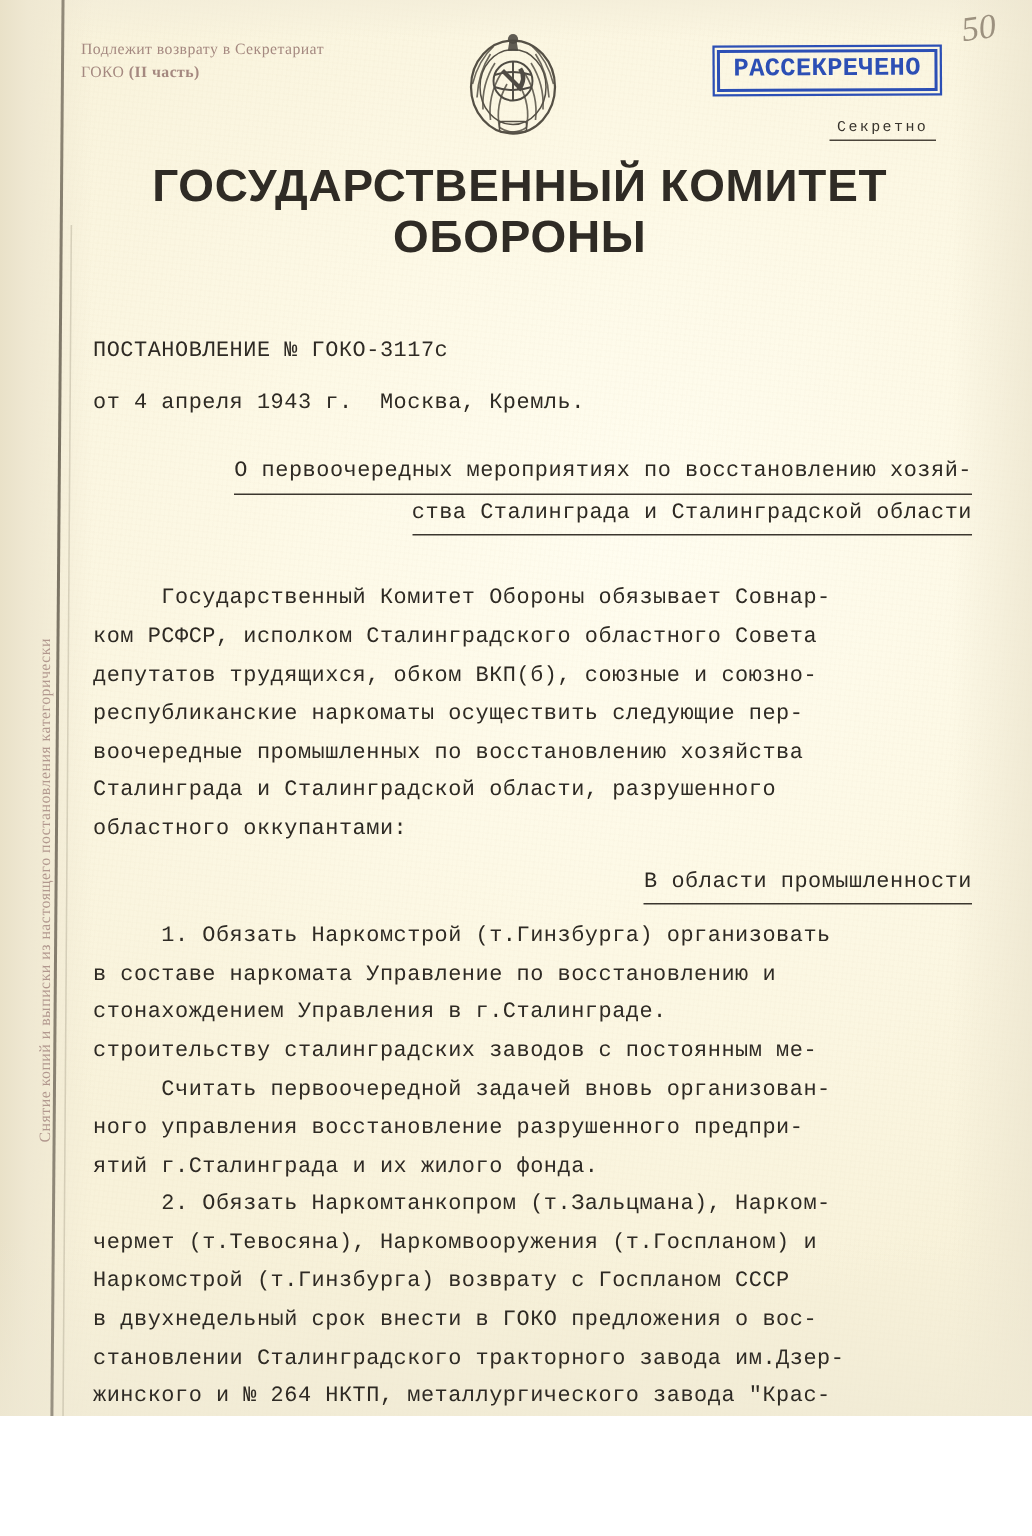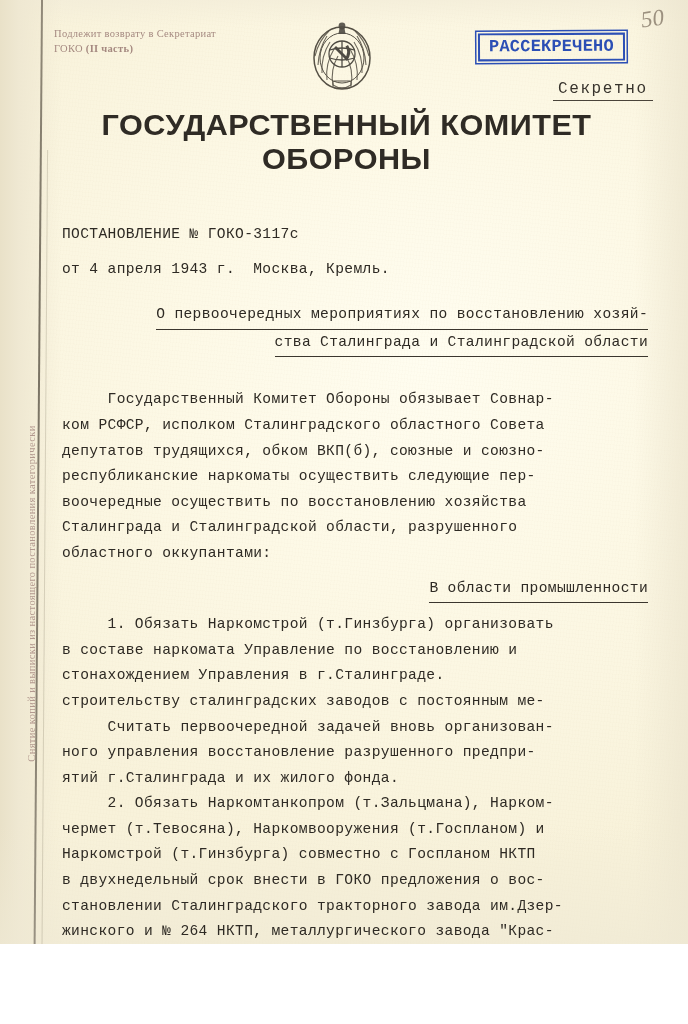--- a/index.html
+++ b/index.html
@@ -118,21 +118,21 @@
     font-style: italic;
     transform: rotate(-8deg);
     opacity: .85;
   }
 
   
   .secret {
     position: absolute;
     left: 553px; top: 80px;
     font-family: "Liberation Mono", monospace;
-    font-size: 16px;
+    font-size: 10px;
     color: #37332c;
     letter-spacing: 1.6px;
     border-bottom: 1.4px solid #4a443a;
     padding: 0 5px 2px 5px;
   }
 
   
   .main-title {
     position: absolute;
     left: 24px; top: 108px;
@@ -258,21 +258,21 @@
       <div class="line u">ства Сталинграда и Сталинградской области</div>
     </div>
 
     <div class="gap-lg"></div>
 
     <div>
       <div class="line">     Государственный Комитет Обороны обязывает Совнар-</div>
       <div class="line">ком РСФСР, исполком Сталинградского областного Совета</div>
       <div class="line">депутатов трудящихся, обком ВКП(б), союзные и союзно-</div>
       <div class="line">республиканские наркоматы осуществить следующие пер-</div>
-      <div class="line">воочередные осуществить по восстановлению хозяйства</div>
+      <div class="line">воочередные промышленных по восстановлению хозяйства</div>
       <div class="line">Сталинграда и Сталинградской области, разрушенного</div>
       <div class="line">областного оккупантами:</div>
     </div>
 
     <div class="gap-sm"></div>
 
     <div class="heading-block">
       <div class="line u">В области промышленности</div>
     </div>
 
@@ -287,21 +287,21 @@
 
     <div>
       <div class="line">     Считать первоочередной задачей вновь организован-</div>
       <div class="line">ного управления восстановление разрушенного предпри-</div>
       <div class="line">ятий г.Сталинграда и их жилого фонда.</div>
     </div>
 
     <div>
       <div class="line">     2. Обязать Наркомтанкопром (т.Зальцмана), Нарком-</div>
       <div class="line">чермет (т.Тевосяна), Наркомвооружения (т.Госпланом) и</div>
-      <div class="line">Наркомстрой (т.Гинзбурга) совместно с Госпланом НКТП</div>
+      <div class="line">Наркомстрой (т.Гинзбурга) возврату с Госпланом СССР</div>
       <div class="line">в двухнедельный срок внести в ГОКО предложения о вос-</div>
       <div class="line">становлении Сталинградского тракторного завода им.Дзер-</div>
       <div class="line">жинского и № 264 НКТП, металлургического завода "Крас-</div>
       <div class="line">ный Октябрь" НКЧМ и завода № 221 НКВ.</div>
     </div>
 
   </div>
 </div>
 
 </body></html>

